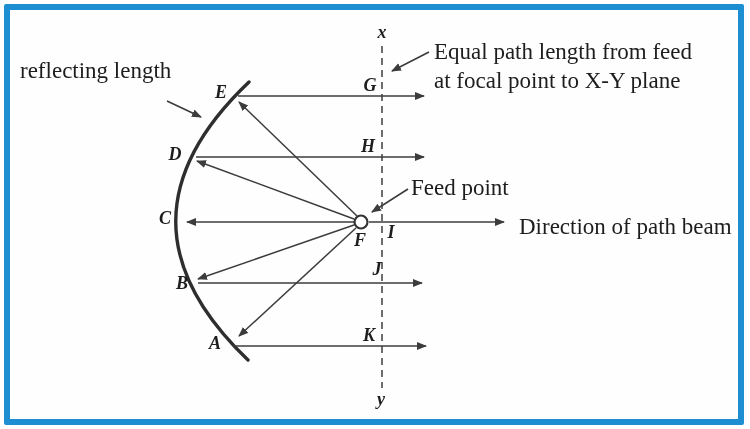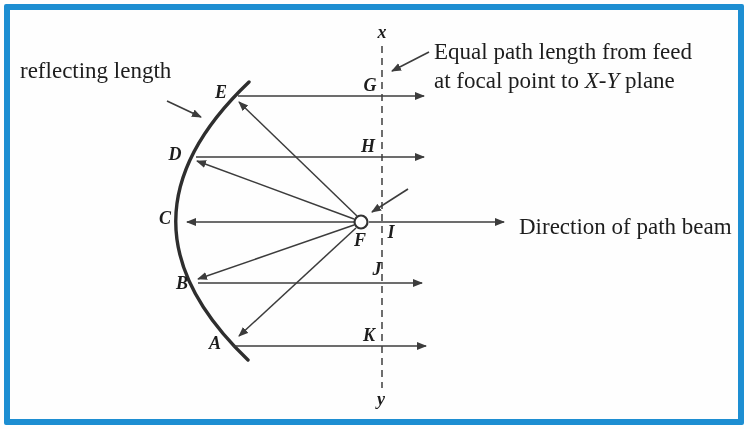--- a/index.html
+++ b/index.html
@@ -25,21 +25,21 @@
   }
   .pt{
     font-style:italic;
     font-weight:600;
     font-size:18px;
   }
   .ann{
     font-size:23px;
     transform:none;
   }
-  .ann .em{font-style:italic;}
+  .ann .em{}
 </style>
 </head>
 <body>
 
 <div class="canvas">
   <div class="frame"></div>
 
   <svg class="diagram-svg" width="750" height="429" viewBox="0 0 750 429">
     <defs>
       <marker id="arr" markerUnits="userSpaceOnUse" markerWidth="12" markerHeight="10" refX="9" refY="4" orient="auto">
@@ -88,15 +88,16 @@
 
   <div class="lbl ann" style="left:20px;top:57px">
     <div>reflecting length</div>
   </div>
 
   <div class="lbl ann" style="left:434px;top:38px">
     <div>Equal path length from feed</div>
     <div><span>at focal point to </span><span class="em">X-Y</span><span> plane</span></div>
   </div>
 
+  <div class="lbl ann" style="left:411px;top:174px">Feed point</div>
 
   <div class="lbl ann" style="left:519px;top:213px">Direction of path beam</div>
 </div>
 
 </body></html>

